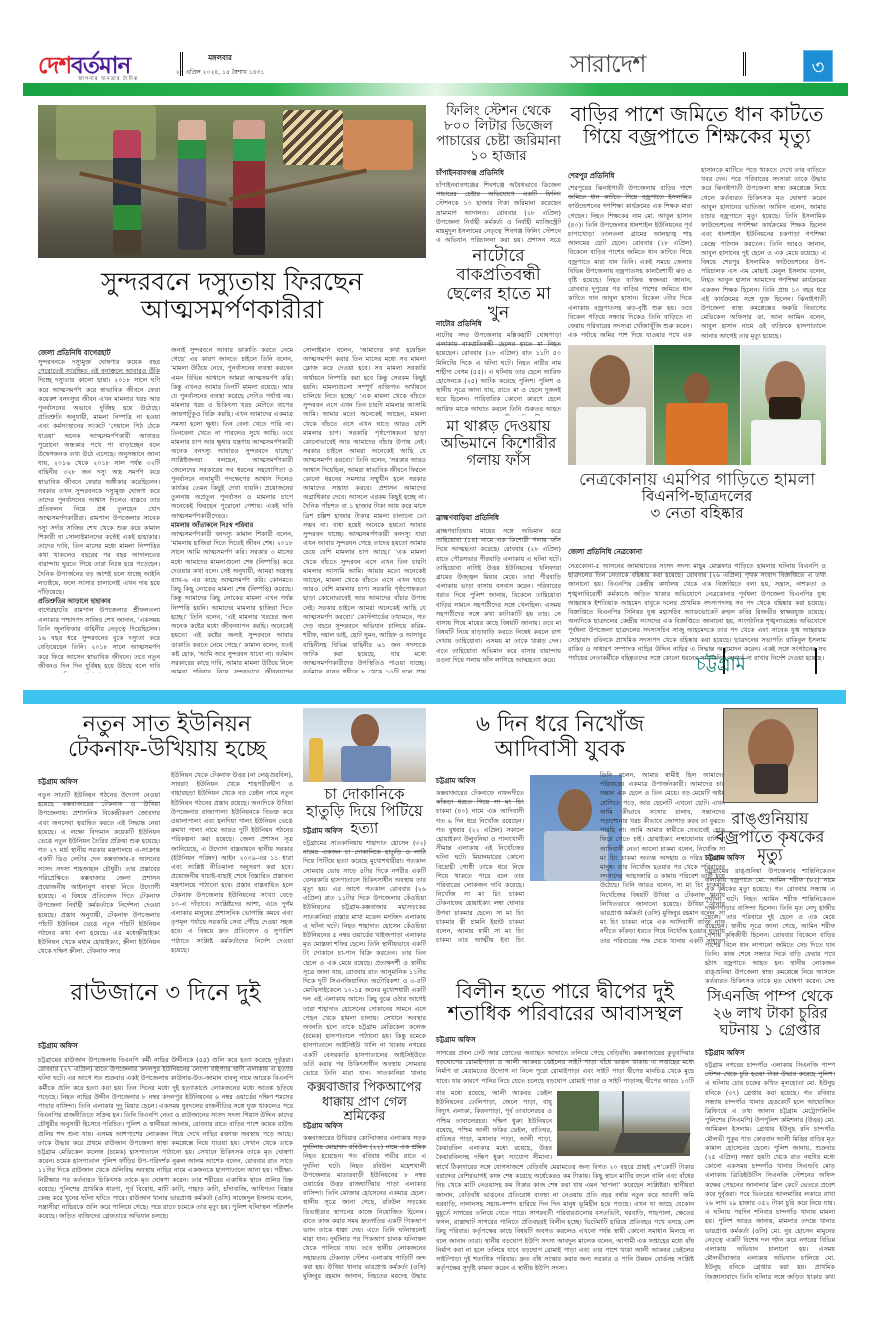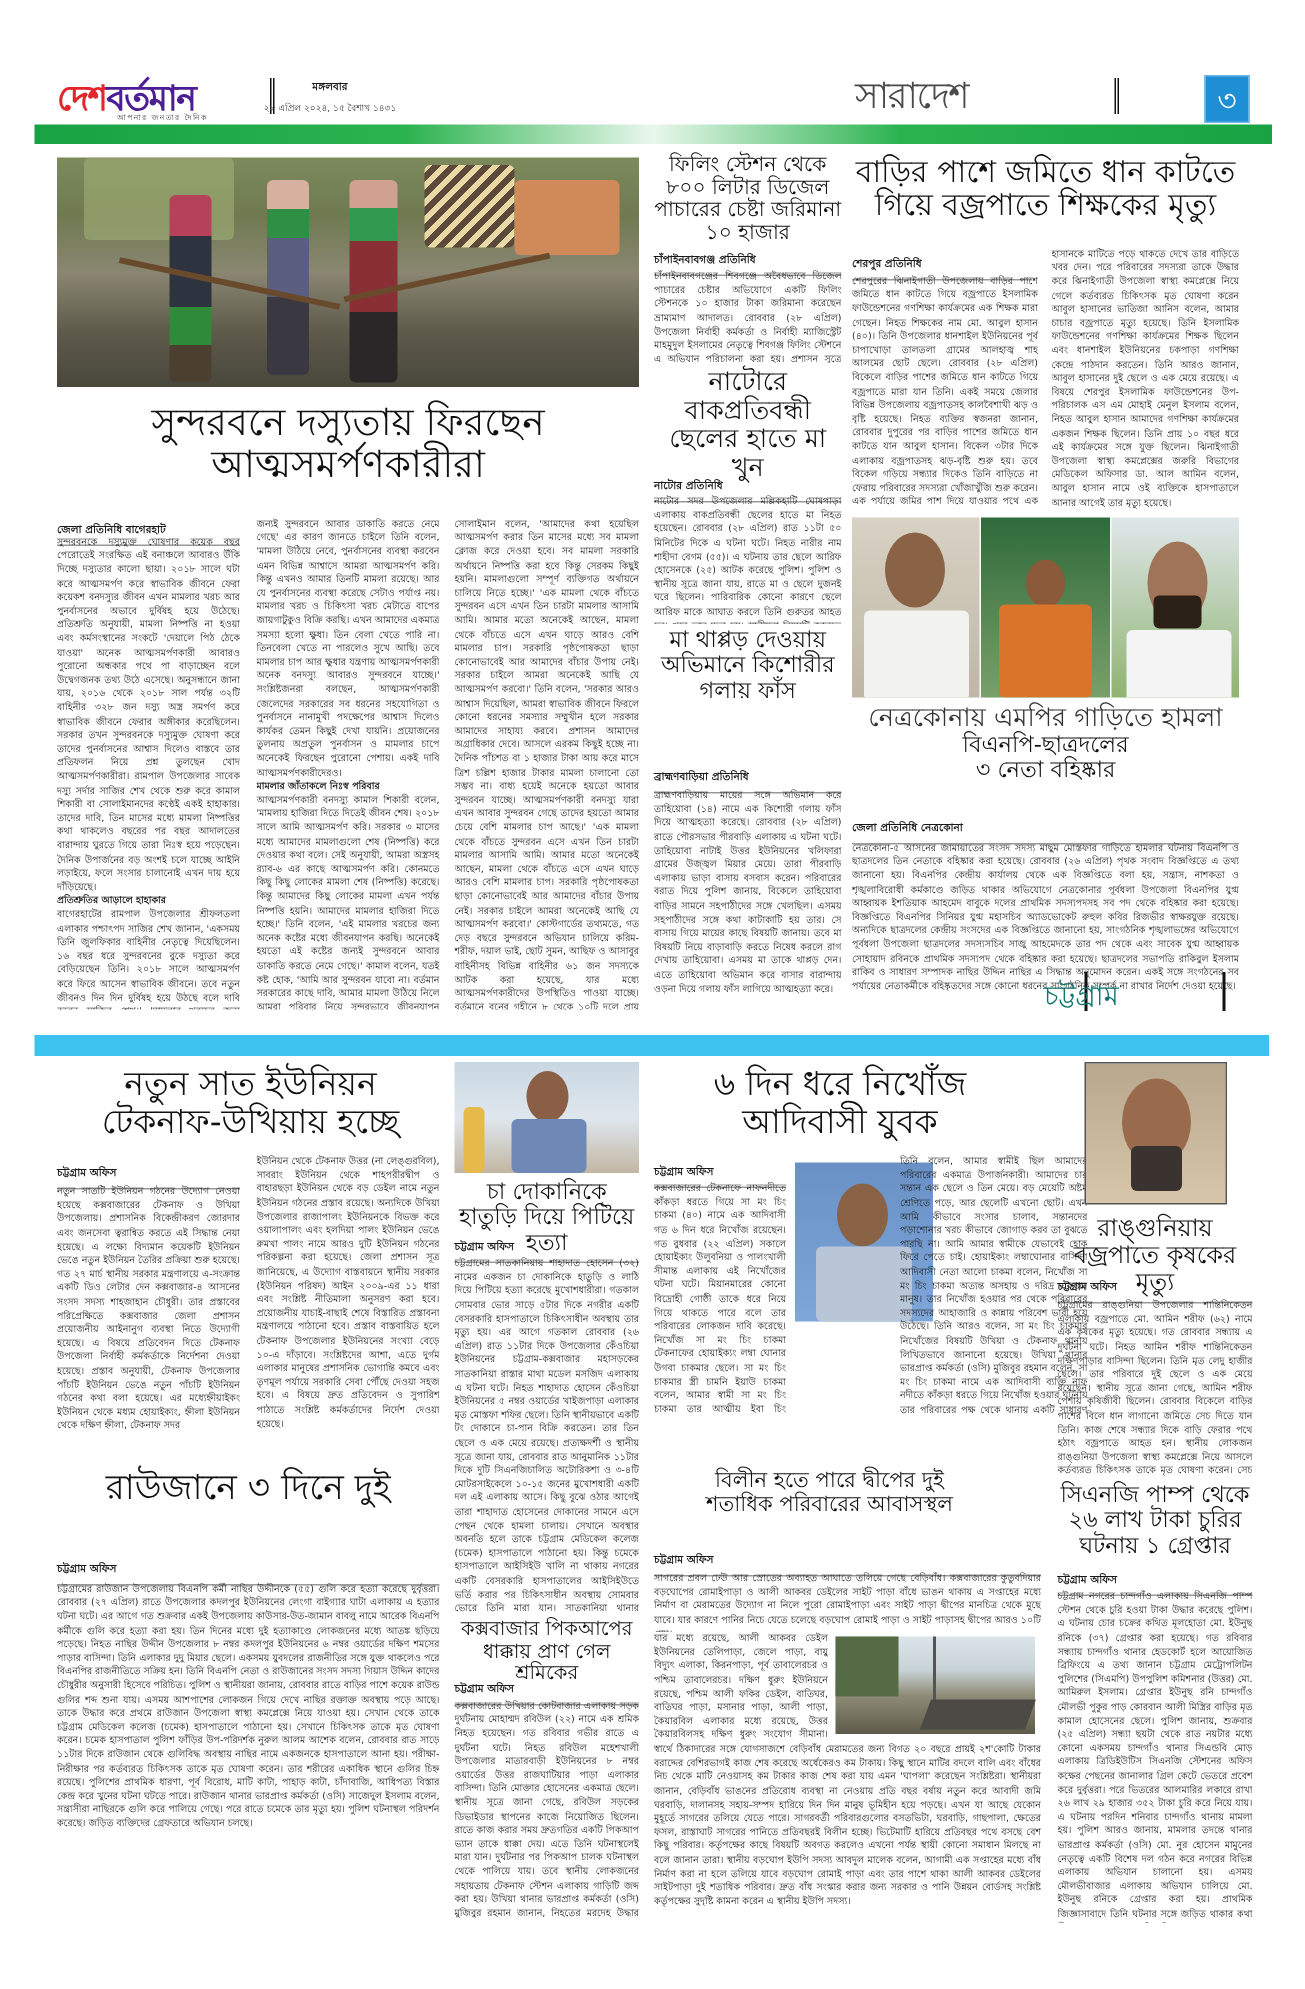--- a/index.html
+++ b/index.html
@@ -35,21 +35,21 @@
     background: linear-gradient(180deg,#c9d7e2 0%,#dfe7ee 50%,#c2b6a3 100%); position: absolute; }
   .photo-missing { left: 530px; top: 775px; width: 92px; height: 106px;
     background: linear-gradient(180deg,#6a91c6 0%,#7fa6d8 100%); position: absolute; }
   .photo-farmer { left: 723px; top: 708px; width: 95px; height: 95px;
     background: linear-gradient(180deg,#b7a78c 0%,#d7c6a9 100%); position: absolute; border: 1px solid #555; }
   .photo-coast { left: 557px; top: 1091px; width: 133px; height: 65px;
     background: linear-gradient(180deg,#dbe4ea 0%,#c7d2d6 35%,#8f8c76 60%,#5d5a4a 100%); position: absolute; }
 
   
   .hl { text-align: center; color: #111; line-height: 1.12; font-family: "DejaVu Sans", sans-serif; }
-  .byline { font-size: 7px; font-weight: bold; border-bottom: 1px solid #999; padding-bottom: 4px; }
+  .byline { font-size: 7px; font-weight: bold; border-bottom: 1px solid #999; padding-bottom: 14px; }
   .body { font-size: 6.3px; line-height: 9.2px; text-align: justify; color: #222; overflow: hidden; }
   .body p { margin: 0; }
   .subhead { font-weight: bold; }
 
   .blue-bar { left: 23px; top: 690px; width: 823px; height: 14px; background: #3cc3ef; }
   .ctg-label { left: 696px; top: 650px; font-size: 18px; color: #0f766e; }
   .ctg-bar-l { left: 723px; top: 648px; width: 2px; height: 26px; background: #111; }
   .ctg-bar-r { left: 815px; top: 648px; width: 2px; height: 26px; background: #111; }
 </style>
 </head>
@@ -189,21 +189,21 @@
 <div class="abs hl" style="left:705px;top:988px;width:130px;font-size:15px;">সিএনজি পাম্প থেকে ২৬ লাখ টাকা চুরির ঘটনায় ১ গ্রেপ্তার</div>
 <div class="abs byline" style="left:705px;top:1047px;width:130px;">চট্টগ্রাম অফিস</div>
 <div class="abs body" style="left:705px;top:1060px;width:130px;height:222px;">চট্টগ্রাম নগরের চান্দগাঁও এলাকায় সিএনজি পাম্প স্টেশন থেকে চুরি হওয়া টাকা উদ্ধার করেছে পুলিশ। এ ঘটনায় চোর চক্রের কথিত মূলহোতা মো. ইউনুছ রনিকে (৩৭) গ্রেপ্তার করা হয়েছে। গত রবিবার সন্ধ্যায় চান্দগাঁও থানার হেডকোর্ট হলে আয়োজিত ব্রিফিংয়ে এ তথ্য জানান চট্টগ্রাম মেট্রোপলিটন পুলিশের (সিএমপি) উপপুলিশ কমিশনার (উত্তর) মো. আমিরুল ইসলাম। গ্রেপ্তার ইউনুছ রনি চান্দগাঁও মৌলভী পুকুর পাড় কোরবান আলী মিস্ত্রির বাড়ির মৃত কামাল হোসেনের ছেলে। পুলিশ জানায়, শুক্রবার (২৫ এপ্রিল) সন্ধ্যা ছয়টা থেকে রাত নয়টার মধ্যে কোনো একসময় চান্দগাঁও থানার সিএন্ডবি মোড় এলাকায় ত্রিডিইউটিস সিএনজি স্টেশনের অফিস কক্ষের পেছনের জানালার গ্রিল কেটে ভেতরে প্রবেশ করে দুর্বৃত্তরা। পরে ভিতরের আলমারির লকারে রাখা ২৬ লাখ ২৯ হাজার ৩৫২ টাকা চুরি করে নিয়ে যায়। এ ঘটনায় পরদিন শনিবার চান্দগাঁও থানায় মামলা হয়। পুলিশ আরও জানায়, মামলার তদন্তে থানার ভারপ্রাপ্ত কর্মকর্তা (ওসি) মো. নুর হোসেন মামুনের নেতৃত্বে একটি বিশেষ দল গঠন করে নগরের বিভিন্ন এলাকায় অভিযান চালানো হয়। এসময় মৌলভীবাজার এলাকায় অভিযান চালিয়ে মো. ইউনুছ রনিকে গ্রেপ্তার করা হয়। প্রাথমিক জিজ্ঞাসাবাদে তিনি ঘটনার সঙ্গে জড়িত থাকার কথা স্বীকার করেছেন বলে দাবি পুলিশের।</div>
 
 <div class="abs hl" style="left:38px;top:980px;width:255px;font-size:23px;">
   <div>রাউজানে ৩ দিনে দুই</div>
 </div>
 <div class="abs byline" style="left:38px;top:1040px;width:255px;">চট্টগ্রাম অফিস</div>
 <div class="abs body" style="left:38px;top:1055px;width:255px;height:222px;">চট্টগ্রামের রাউজান উপজেলায় বিএনপি কর্মী নাছির উদ্দীনকে (৫৫) গুলি করে হত্যা করেছে দুর্বৃত্তরা। রোববার (২৭ এপ্রিল) রাতে উপজেলার কদলপুর ইউনিয়নের লেংগা বাইগ্যার ঘাটা এলাকায় এ হত্যার ঘটনা ঘটে। এর আগে গত শুক্রবার একই উপজেলায় কাউসার-উত-জামান বাবলু নামে আরেক বিএনপি কর্মীকে গুলি করে হত্যা করা হয়। তিন দিনের মধ্যে দুই হত্যাকাণ্ডে লোকজনের মধ্যে আতঙ্ক ছড়িয়ে পড়েছে। নিহত নাছির উদ্দীন উপজেলার ৮ নম্বর কদলপুর ইউনিয়নের ৬ নম্বর ওয়ার্ডের দক্ষিণ শমসের পাড়ার বাসিন্দা। তিনি এলাকার দুদু মিয়ার ছেলে। একসময় যুবদলের রাজনীতির সঙ্গে যুক্ত থাকলেও পরে বিএনপির রাজনীতিতে সক্রিয় হন। তিনি বিএনপি নেতা ও রাউজানের সংসদ সদস্য গিয়াস উদ্দিন কাদের চৌধুরীর অনুসারী হিসেবে পরিচিত। পুলিশ ও স্থানীয়রা জানায়, রোববার রাতে বাড়ির পাশে কয়েক রাউন্ড গুলির শব্দ শুনা যায়। এসময় আশপাশের লোকজন গিয়ে দেখে নাছির রক্তাক্ত অবস্থায় পড়ে আছে। তাকে উদ্ধার করে প্রথমে রাউজান উপজেলা স্বাস্থ্য কমপ্লেক্সে নিয়ে যাওয়া হয়। সেখান থেকে তাকে চট্টগ্রাম মেডিকেল কলেজ (চমেক) হাসপাতালে পাঠানো হয়। সেখানে চিকিৎসক তাকে মৃত ঘোষণা করেন। চমেক হাসপাতাল পুলিশ ফাঁড়ির উপ-পরিদর্শক নুরুল আলম আশেক বলেন, রোববার রাত সাড়ে ১১টার দিকে রাউজান থেকে গুলিবিদ্ধ অবস্থায় নাছির নামে একজনকে হাসপাতালে আনা হয়। পরীক্ষা-নিরীক্ষার পর কর্তব্যরত চিকিৎসক তাকে মৃত ঘোষণা করেন। তার শরীরের একাধিক স্থানে গুলির চিহ্ন রয়েছে। পুলিশের প্রাথমিক ধারণা, পূর্ব বিরোধ, মাটি কাটা, পাহাড় কাটা, চাঁদাবাজি, আধিপত্য বিস্তার কেন্দ্র করে খুনের ঘটনা ঘটতে পারে। রাউজান থানার ভারপ্রাপ্ত কর্মকর্তা (ওসি) সাজেদুল ইসলাম বলেন, সন্ত্রাসীরা নাছিরকে গুলি করে পালিয়ে গেছে। পরে রাতে চমেকে তার মৃত্যু হয়। পুলিশ ঘটনাস্থল পরিদর্শন করেছে। জড়িত ব্যক্তিদের গ্রেফতারে অভিযান চলছে।</div>
 
-<div class="abs hl" style="left:424px;top:980px;width:258px;font-size:14px;">
+<div class="abs hl" style="left:436px;top:980px;width:258px;font-size:20px;">
   <div>বিলীন হতে পারে দ্বীপের দুই</div>
   <div>শতাধিক পরিবারের আবাসস্থল</div>
 </div>
 <div class="abs byline" style="left:436px;top:1034px;width:258px;">চট্টগ্রাম অফিস</div>
 <div class="abs body" style="left:436px;top:1048px;width:258px;height:40px;">সাগরের প্রবল ঢেউ আর স্রোতের অব্যাহত আঘাতে তলিয়ে গেছে বেড়িবাঁধ। কক্সবাজারের কুতুবদিয়ার বড়ঘোপের রোমাইপাড়া ও আলী আকবর ডেইলের সাইট পাড়া বাঁধে ভাঙন থাকায় এ সপ্তাহের মধ্যে নির্মাণ বা মেরামতের উদ্যোগ না নিলে পুরো রোমাইপাড়া এবং সাইট পাড়া দ্বীপের মানচিত্র থেকে মুছে যাবে। যার কারণে পানির নিচে যেতে চলেছে বড়ঘোপ রোমাই পাড়া ও সাইট পাড়াসহ দ্বীপের আরও ১০টি গ্রাম।</div>
 <div class="abs body" style="left:436px;top:1088px;width:116px;height:74px;">যার মধ্যে রয়েছে, আলী আকবর ডেইল ইউনিয়নের তেলিপাড়া, জেলে পাড়া, বায়ু বিদ্যুৎ এলাকা, কিরনপাড়া, পূর্ব তাবালেরচর ও পশ্চিম তাবালেরচর। দক্ষিণ ধুরুং ইউনিয়নে রয়েছে, পশ্চিম আলী ফকির ডেইল, বাতিঘর, বাতিঘর পাড়া, মসানার পাড়া, আলী পাড়া, কৈয়ারবিল এলাকার মধ্যে রয়েছে, উত্তর কৈয়ারবিলসহ দক্ষিণ ধুরুং সংযোগ সীমানা। বাঁধের পাশে ঝুঁকি নিয়ে দুই শতাধিক পরিবার বসবাস করছেন। উপজেলার পানি উন্নয়ন বোর্ডের (পাউবো) কিছু কর্মকর্তা নিজেদের</div>
 <div class="photo-coast">
   <div class="ph-fig" style="left:0;top:0;width:42px;height:40px;background:#556b45;border-radius:0;"></div>
   <div class="ph-fig" style="left:65px;top:0;width:2px;height:45px;background:#555;border-radius:0;"></div>
   <div class="ph-fig" style="left:60px;top:42px;width:70px;height:20px;background:#4b4a45;transform:skewX(-20deg);border-radius:0;"></div>

